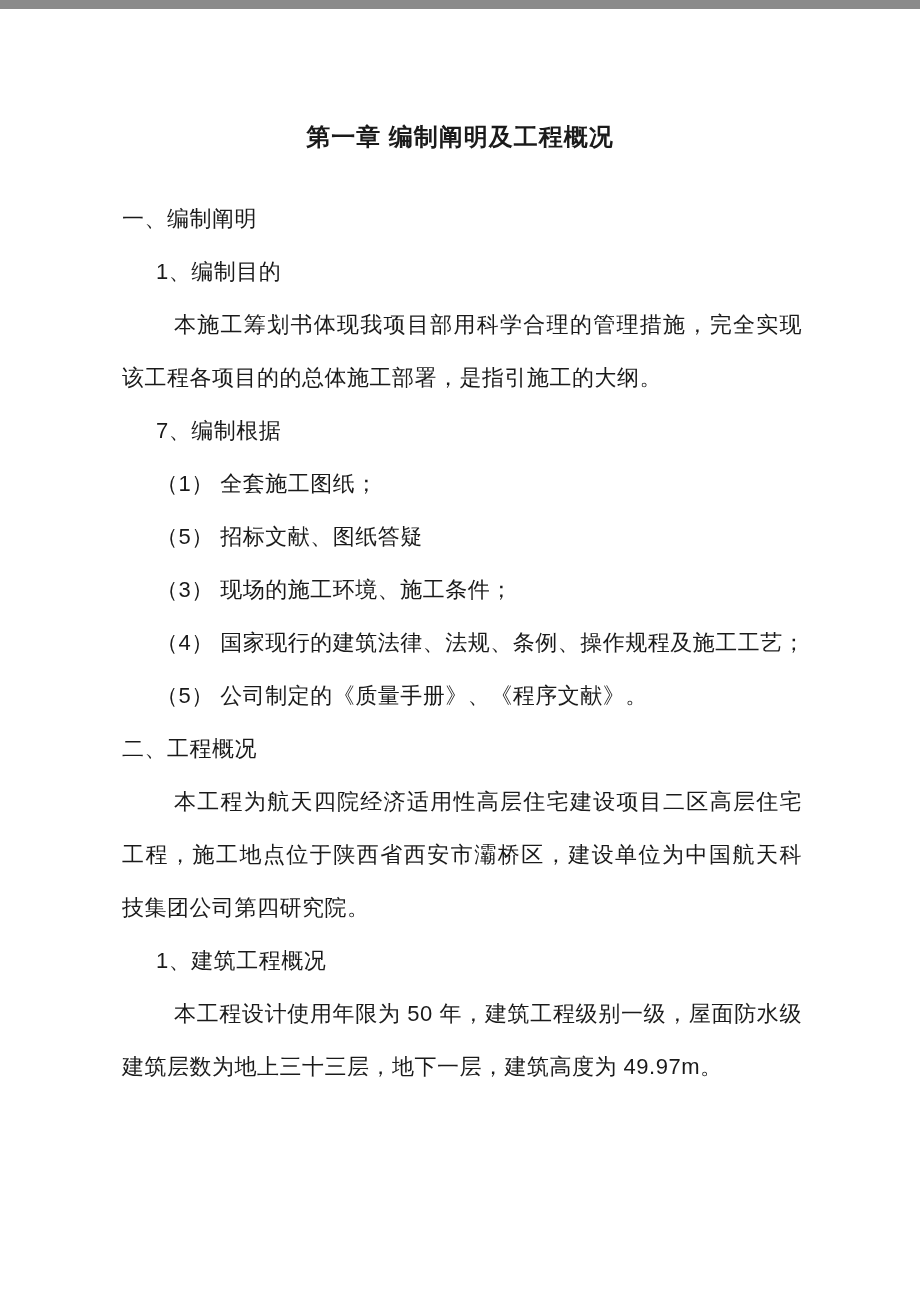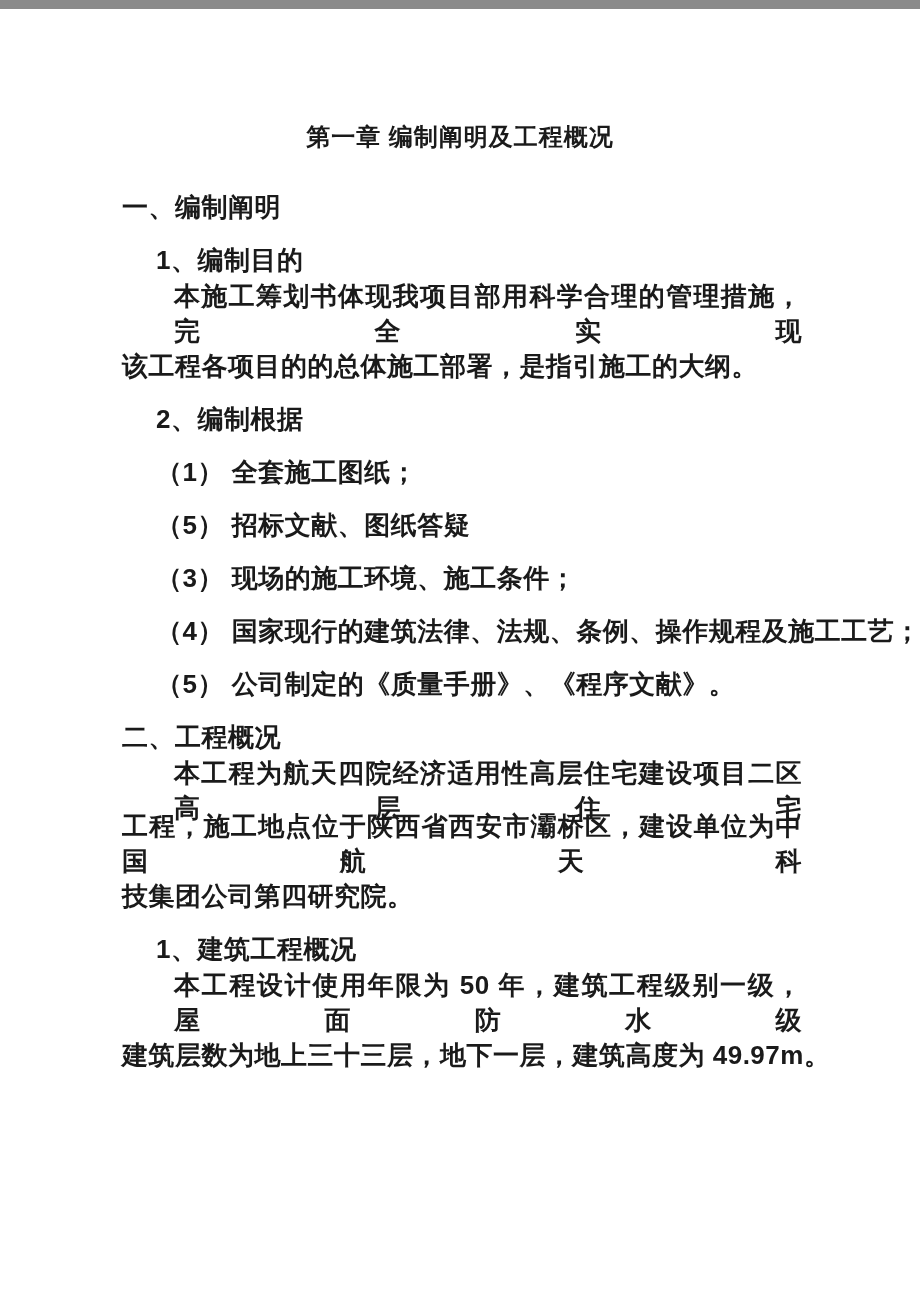--- a/index.html
+++ b/index.html
@@ -30,46 +30,45 @@
   }
   .content {
     position: absolute;
     top: 172px;
     left: 122px;
     width: 680px;
   }
   .line {
     height: 53px;
     display: flex;
-    align-items: center;
-    font-size: 26px;
+    align-items: flex-end;
+    font-size: 22px;
     letter-spacing: 0.5px;
     white-space: pre;
-    font-weight: bold;
   }
   .line > span { display: block; width: 100%; }
   .indent-item { padding-left: 34px; }
   .indent-para { padding-left: 52px; }
   .fill > span {
     white-space: normal;
     text-align: justify;
     text-align-last: justify;
   }
 </style>
 </head>
 <body>
 
 <div class="page">
   <div class="doc-title">第一章 编制阐明及工程概况</div>
   <div class="content">
     <div class="line"><span>一、编制阐明</span></div>
     <div class="line indent-item"><span>1、编制目的</span></div>
     <div class="line indent-para fill"><span>本施工筹划书体现我项目部用科学合理的管理措施，完全实现</span></div>
     <div class="line"><span>该工程各项目的的总体施工部署，是指引施工的大纲。</span></div>
-    <div class="line indent-item"><span>2、编制根据</span></div>
+    <div class="line indent-item"><span>7、编制根据</span></div>
     <div class="line indent-item"><span>（1） 全套施工图纸；</span></div>
     <div class="line indent-item"><span>（5） 招标文献、图纸答疑</span></div>
     <div class="line indent-item"><span>（3） 现场的施工环境、施工条件；</span></div>
     <div class="line indent-item"><span>（4） 国家现行的建筑法律、法规、条例、操作规程及施工工艺；</span></div>
     <div class="line indent-item"><span>（5） 公司制定的《质量手册》、《程序文献》。</span></div>
     <div class="line"><span>二、工程概况</span></div>
     <div class="line indent-para fill"><span>本工程为航天四院经济适用性高层住宅建设项目二区高层住宅</span></div>
     <div class="line fill"><span>工程，施工地点位于陕西省西安市灞桥区，建设单位为中国航天科</span></div>
     <div class="line"><span>技集团公司第四研究院。</span></div>
     <div class="line indent-item"><span>1、建筑工程概况</span></div>

